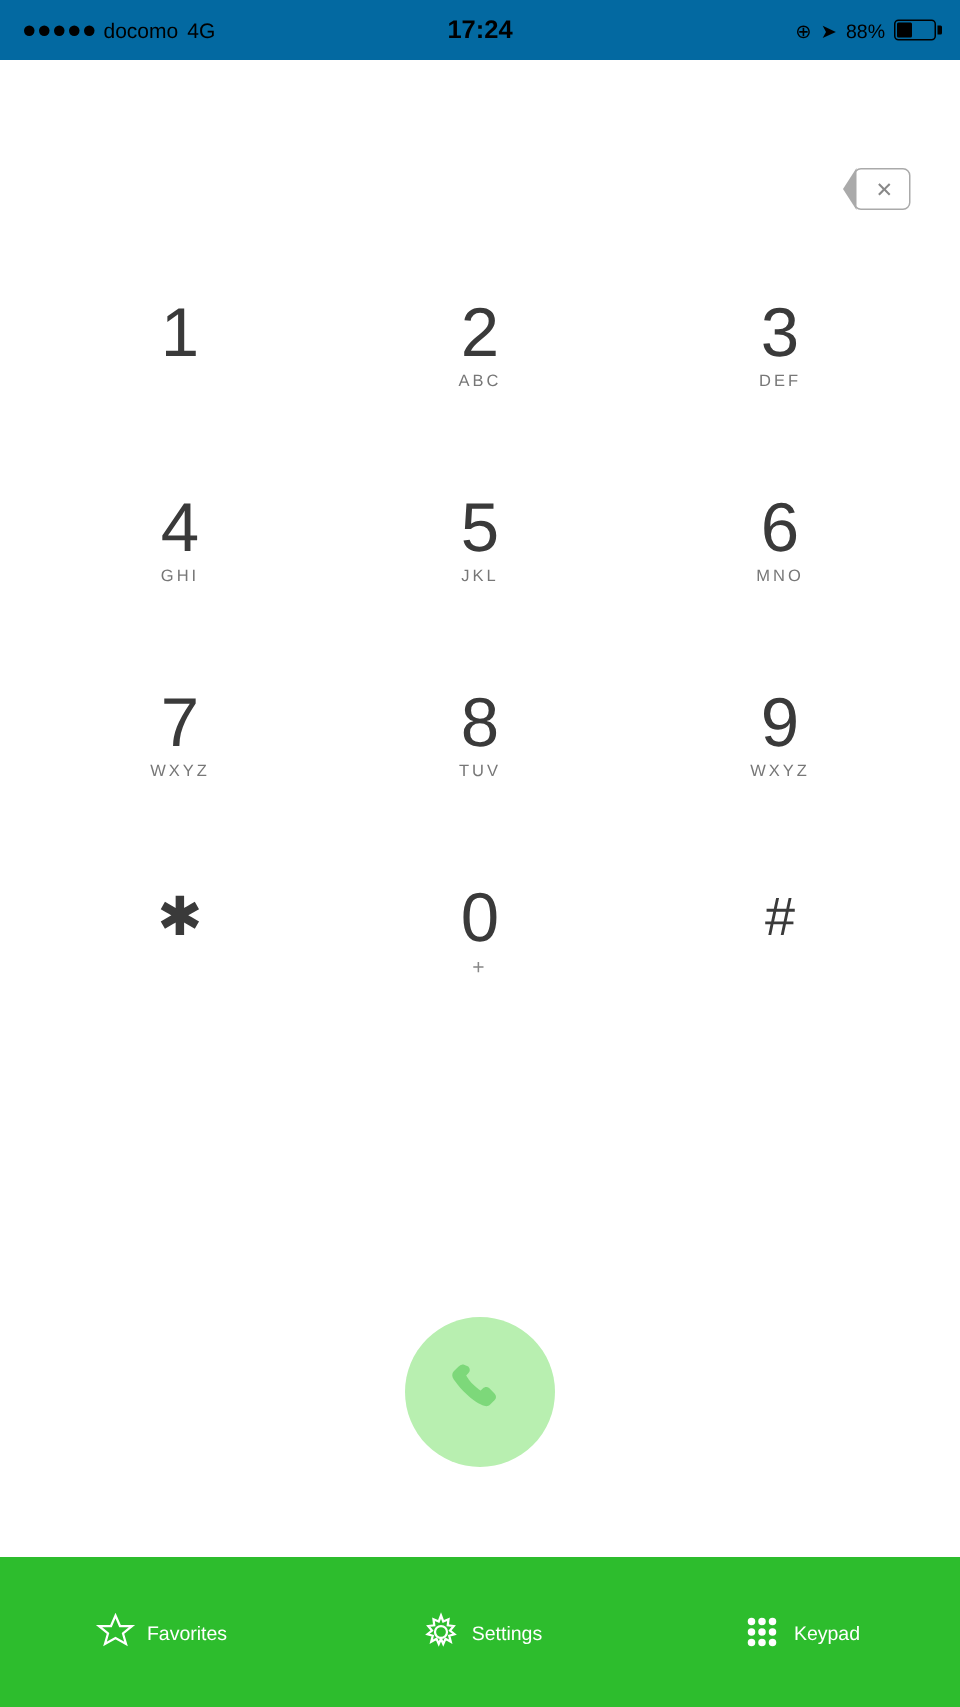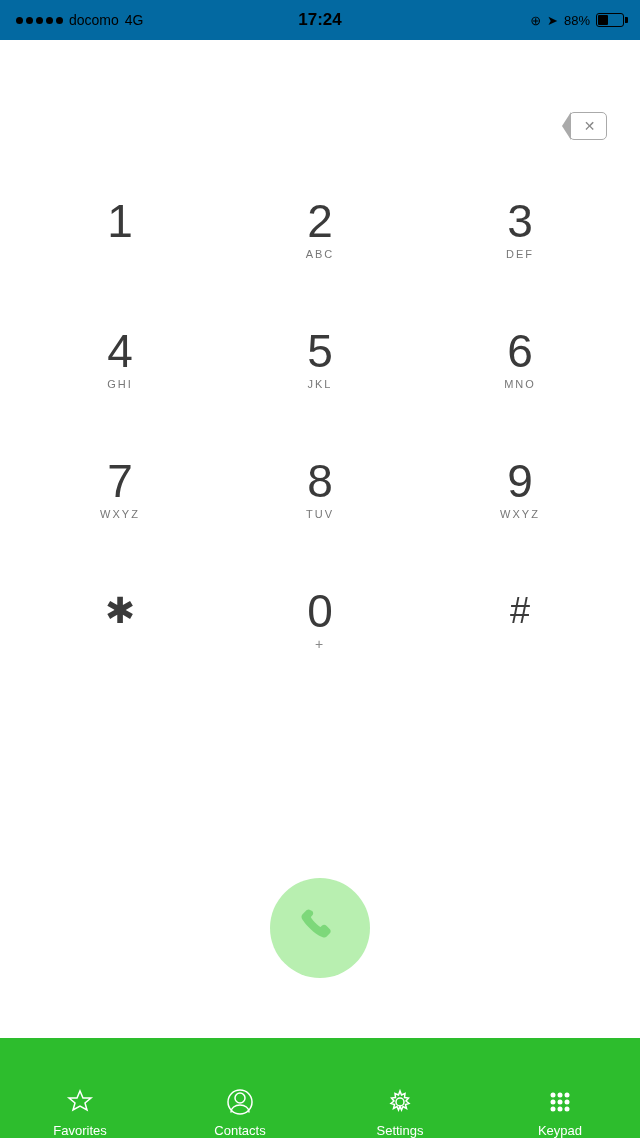--- a/index.html
+++ b/index.html
@@ -239,23 +239,23 @@
       width: 100%;
       height: 100px;
       background: #2dbd2d;
       display: flex;
       align-items: center;
       justify-content: space-around;
     }
 
     .tab-item {
       display: flex;
-      flex-direction: column;
-      align-items: center;
-      justify-content: flex-end;
+      flex-direction: row;
+      align-items: center;
+      justify-content: center;
       flex: 1;
       height: 100%;
       cursor: pointer;
       color: #fff;
       gap: 6px;
     }
 
     .tab-item.active {
       color: #fff;
     }
@@ -387,30 +387,20 @@
   <div class="tab-item">
     <div class="tab-icon">
       <svg width="28" height="28" viewBox="0 0 28 28" fill="none" xmlns="http://www.w3.org/2000/svg">
         <polygon points="14,3 17,10 25,10 19,15 21,22 14,18 7,22 9,15 3,10 11,10" stroke="white" stroke-width="1.5" fill="none"></polygon>
       </svg>
     </div>
     <span class="tab-label">Favorites</span>
   </div>
 
 
-  <div class="tab-item">
-    <div class="tab-icon">
-      <svg width="28" height="28" viewBox="0 0 28 28" fill="none" xmlns="http://www.w3.org/2000/svg">
-        <circle cx="14" cy="10" r="5" stroke="white" stroke-width="1.5" fill="none"></circle>
-        <path d="M5 24C5 20 9 17 14 17C19 17 23 20 23 24" stroke="white" stroke-width="1.5" fill="none" stroke-linecap="round"></path>
-        <circle cx="14" cy="14" r="12" stroke="white" stroke-width="1.5" fill="none"></circle>
-      </svg>
-    </div>
-    <span class="tab-label">Contacts</span>
-  </div>
 
   <div class="tab-item">
     <div class="tab-icon">
       <svg width="28" height="28" viewBox="0 0 28 28" fill="none" xmlns="http://www.w3.org/2000/svg">
         <circle cx="14" cy="14" r="4" stroke="white" stroke-width="1.5" fill="none"></circle>
         <path d="M14 3 L15.5 7 L19 5.5 L18.5 9.5 L22.5 10 L20 13 L23 15.5 L19.5 16.5 L20.5 20.5 L17 18.5 L15.5 22 L14 18.5 L12.5 22 L11 18.5 L7.5 20.5 L8.5 16.5 L5 15.5 L8 13 L5.5 10 L9.5 9.5 L9 5.5 L12.5 7 Z" stroke="white" stroke-width="1.5" fill="none"></path>
       </svg>
     </div>
     <span class="tab-label">Settings</span>
   </div>

